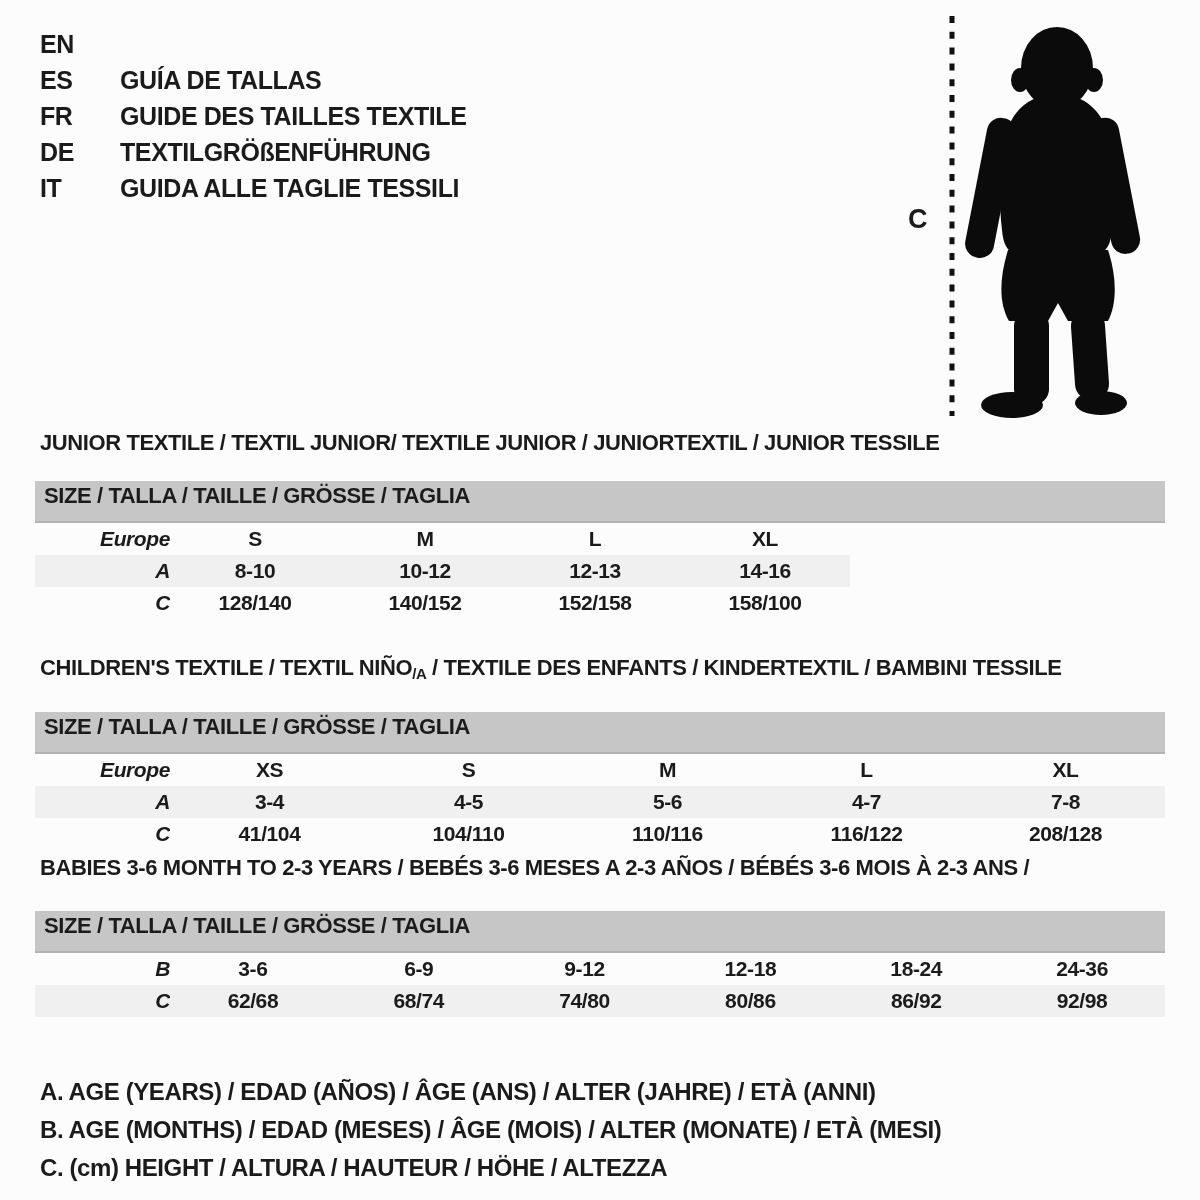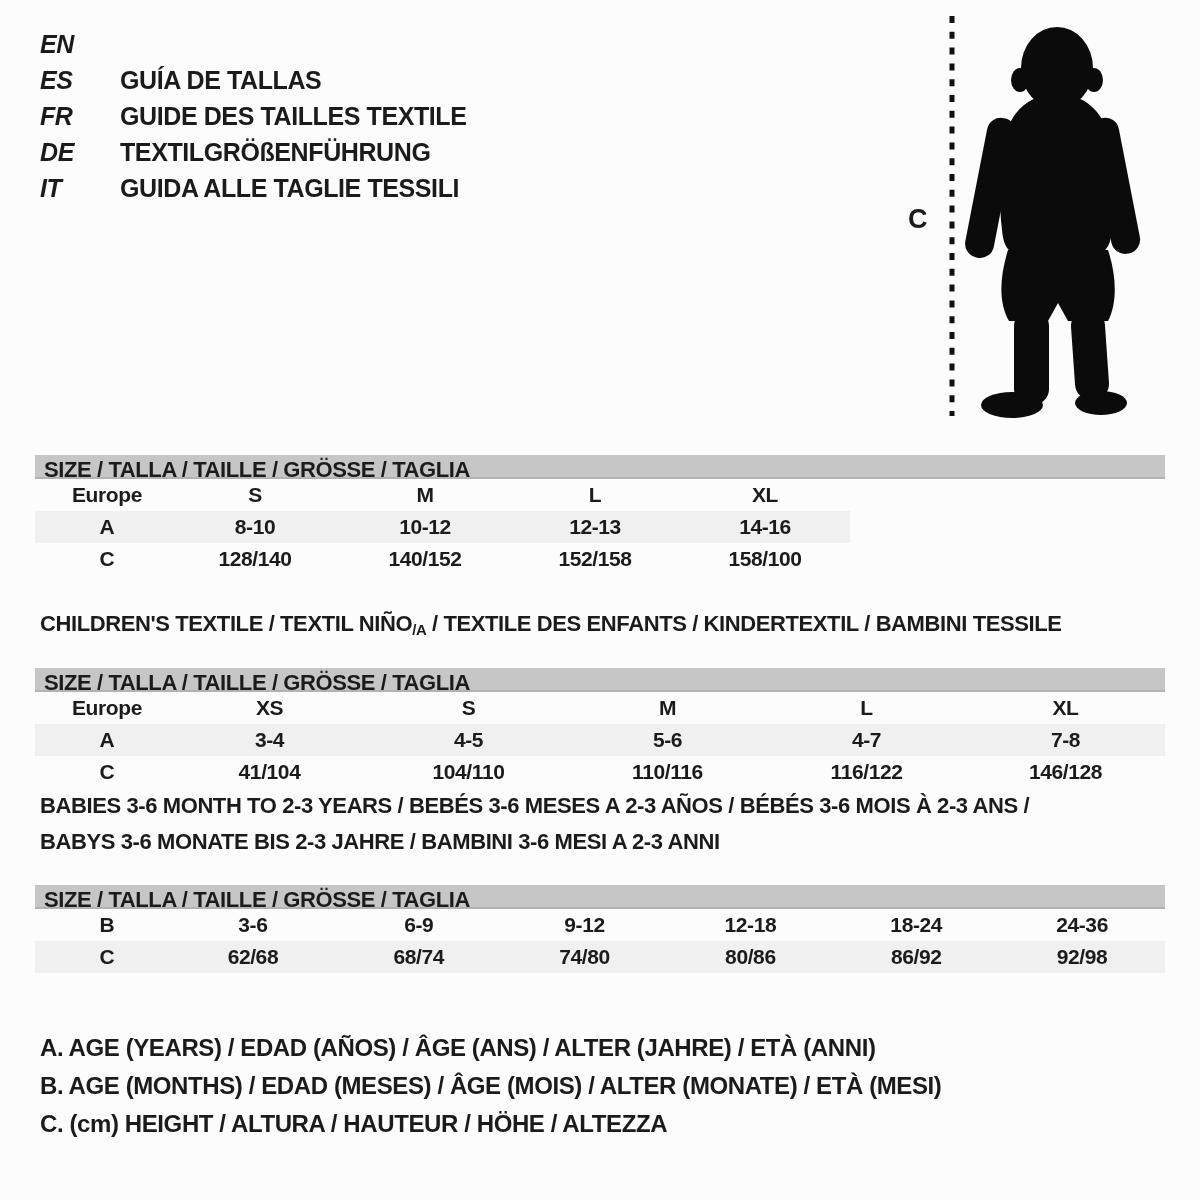--- a/index.html
+++ b/index.html
@@ -12,44 +12,44 @@
     color:var(--text-color, #1b1b1b);
     font-family:"Liberation Sans", "DejaVu Sans", sans-serif;
     font-weight:bold;
     overflow:hidden;
     letter-spacing:-0.4px;
   }
 
   
   .lang-block { position:absolute; top:26px; left:40px; }
   .lang-row { display:flex; height:36px; align-items:center; font-size:25px; }
-  .lang-code { width:80px; flex:0 0 80px;font-style:italic; }
+  .lang-code { width:80px; flex:0 0 80px; }
   .lang-title { white-space:nowrap; }
 
   
   .figure-area { position:absolute; top:0; left:890px; width:310px; height:430px; }
   .dashed-line { position:absolute; left:58px; top:16px; }
   .measure-label { position:absolute; left:18px; top:204px; font-size:27px; }
   .baby-svg { position:absolute; left:72px; top:14px; }
 
   
   .content { position:absolute; top:430px; left:35px; width:1130px; }
   .section-title { font-size:22px; line-height:26px; padding-left:5px; white-space:nowrap; }
   .sub-part { font-size:0.68em; vertical-align:-0.25em; }
 
   .size-bar {
     background:var(--table-header-bg, #c6c6c6);
     border-bottom:2px solid #b2b2b2;
-    height:24px; line-height:30px;
+    height:42px; line-height:30px;
     font-size:22px; padding-left:9px;
     margin-top:25px;
   }
   table { border-collapse:collapse; table-layout:fixed; }
   td { height:32px; font-size:21px; text-align:center; overflow:hidden; white-space:nowrap; }
-  td.row-label { text-align:center; padding-left:9px; width:135px; }
+  td.row-label { text-align:right; padding-left:9px; width:135px;font-style:italic; }
   tr.striped { background:var(--row-stripe-bg, #f0f0f0); }
 
   .tbl-junior  { width:815px; }
   .tbl-wide    { width:1130px; }
 
   .children-title { margin-top:36px; }
   .babies-title   { }
   .babies-title .section-title { line-height:36px; }
 
   .legend { margin-top:56px; padding-left:5px; }
@@ -108,20 +108,21 @@
 
         <ellipse cx="50" cy="391" rx="31" ry="13"></ellipse>
         <ellipse cx="139" cy="389" rx="26" ry="12"></ellipse>
       </g>
     </svg>
   </div>
 
   <div class="content">
 
     <div class="section">
+      <div class="section-title">JUNIOR TEXTILE / TEXTIL JUNIOR/ TEXTILE JUNIOR / JUNIORTEXTIL / JUNIOR TESSILE</div>
       <div class="size-bar">SIZE / TALLA / TAILLE / GRÖSSE / TAGLIA</div>
       <table class="tbl-junior">
         <tbody>
           <tr>
             <td class="row-label">Europe</td>
             <td>S</td>
             <td>M</td>
             <td>L</td>
             <td>XL</td>
           </tr>
@@ -165,29 +166,28 @@
             <td>5-6</td>
             <td>4-7</td>
             <td>7-8</td>
           </tr>
           <tr>
             <td class="row-label">C</td>
             <td>41/104</td>
             <td>104/110</td>
             <td>110/116</td>
             <td>116/122</td>
-            <td>146/128</td>
+            <td>208/128</td>
           </tr>
         </tbody>
       </table>
     </div>
 
     <div class="section babies-title">
       <div class="section-title">BABIES 3-6 MONTH TO 2-3 YEARS / BEBÉS 3-6 MESES A 2-3 AÑOS / BÉBÉS 3-6 MOIS À 2-3 ANS /</div>
-      <div class="section-title">BABYS 3-6 MONATE BIS 2-3 JAHRE / BAMBINI 3-6 MESI A 2-3 ANNI</div>
       <div class="size-bar">SIZE / TALLA / TAILLE / GRÖSSE / TAGLIA</div>
       <table class="tbl-wide">
         <tbody>
           <tr>
             <td class="row-label">B</td>
             <td>3-6</td>
             <td>6-9</td>
             <td>9-12</td>
             <td>12-18</td>
             <td>18-24</td>

